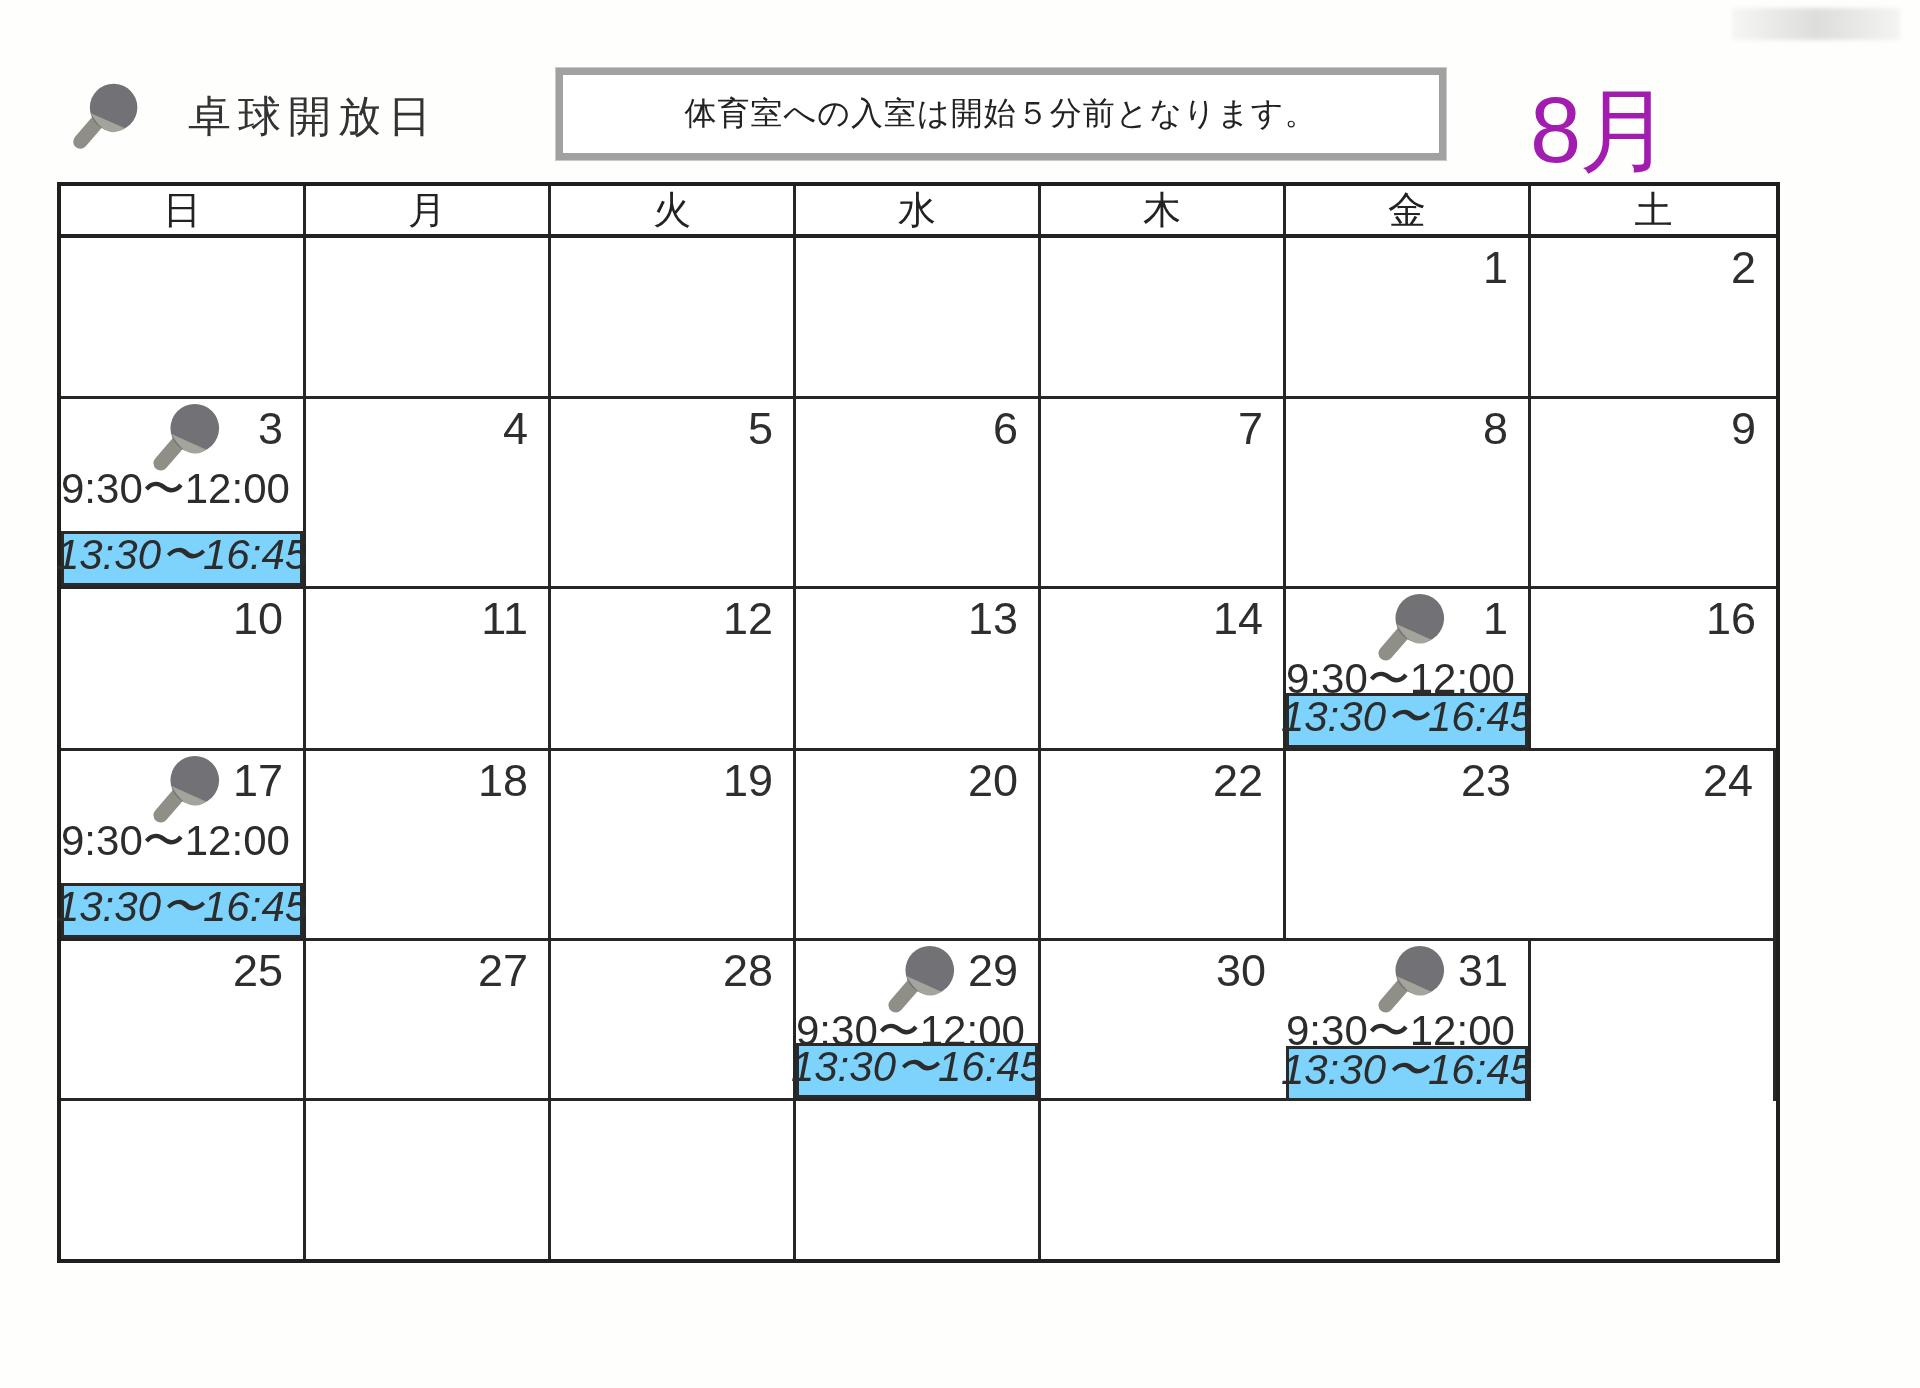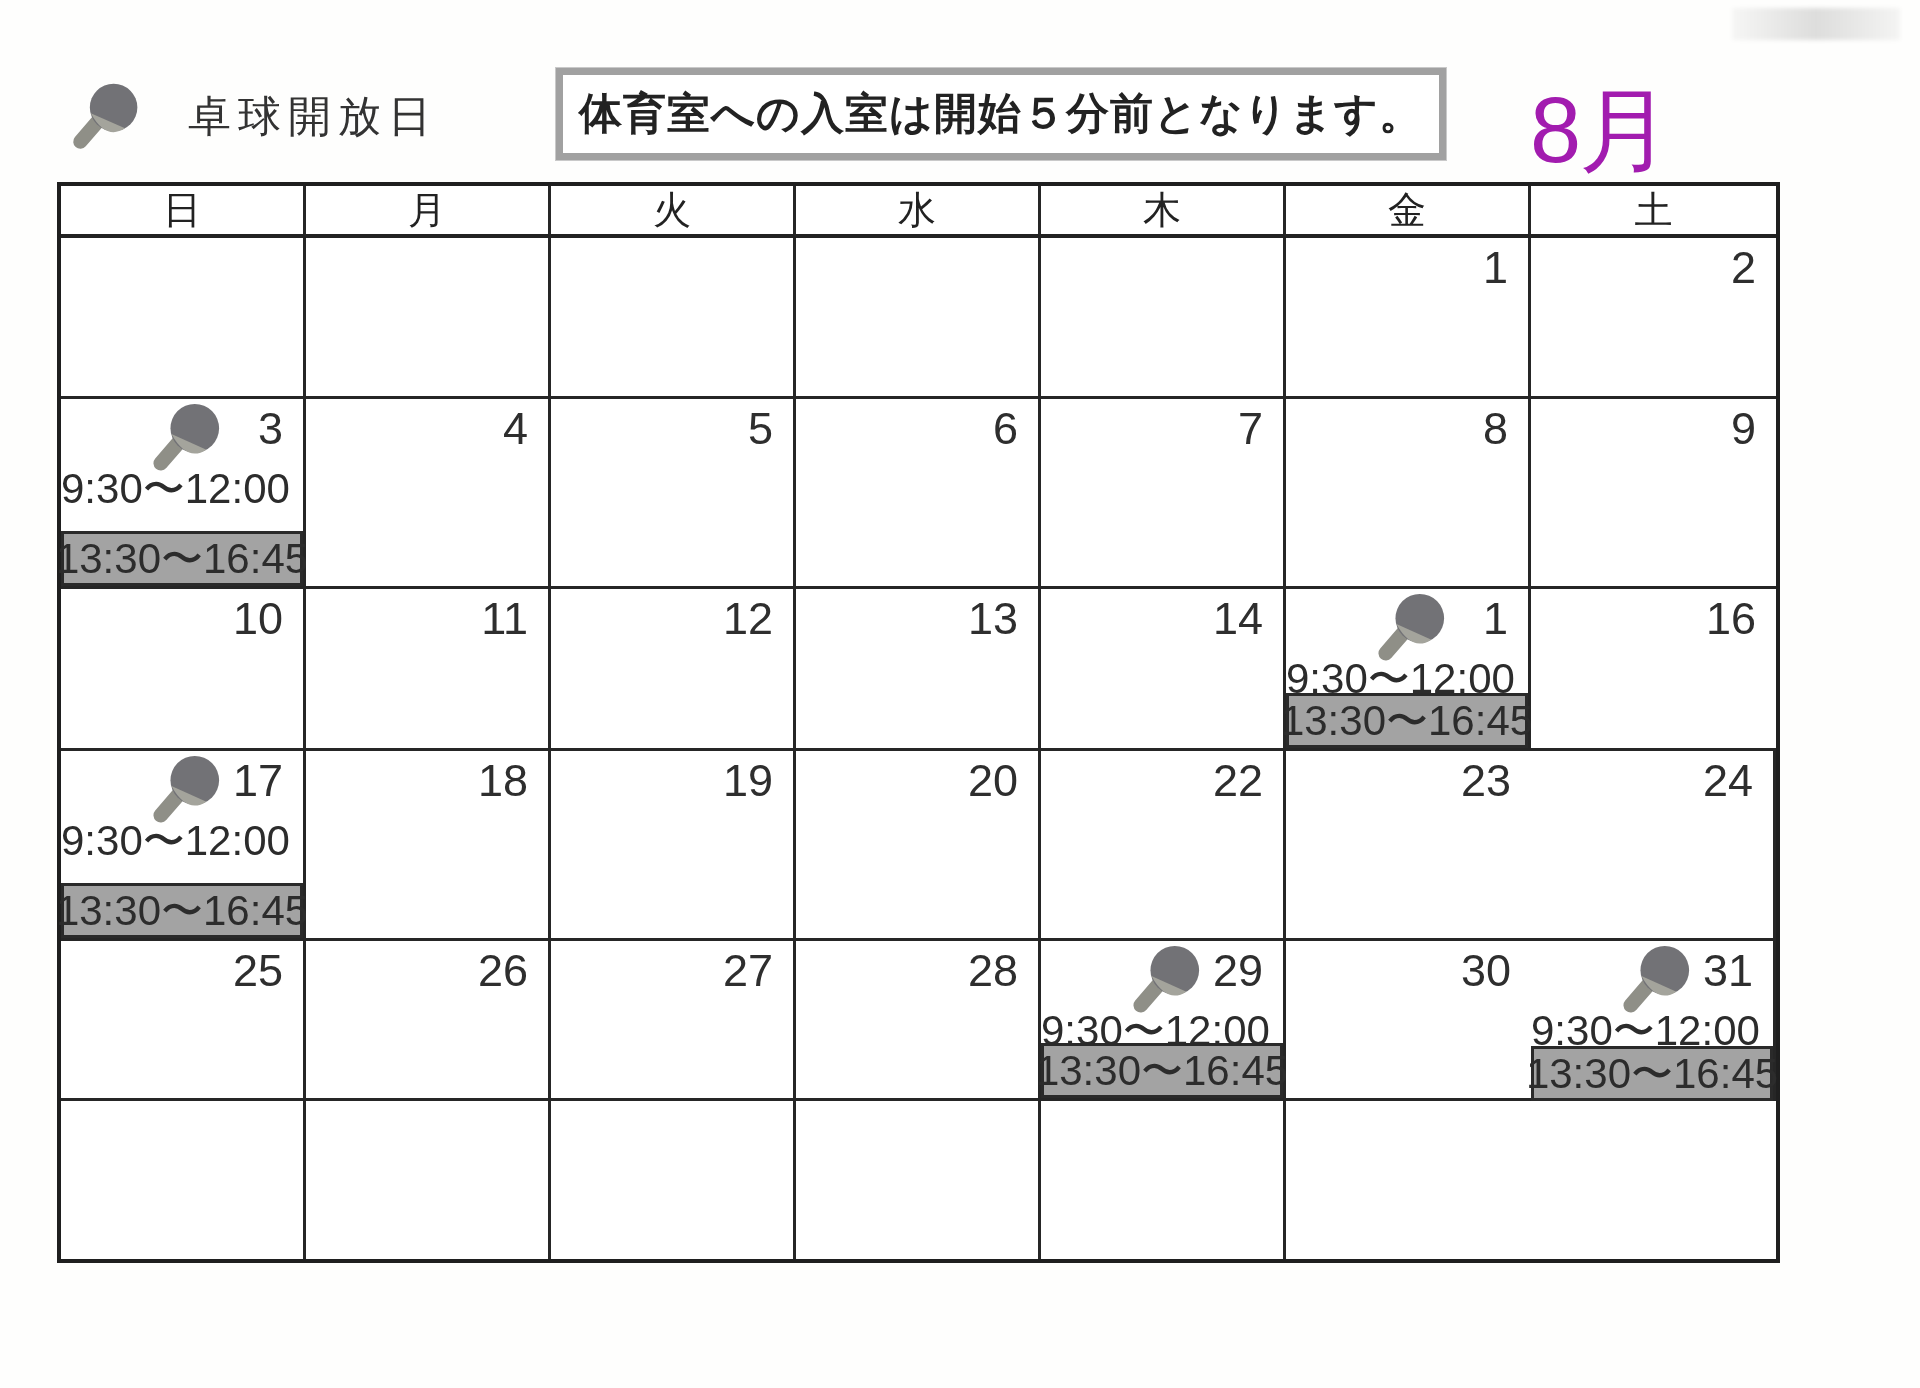--- a/index.html
+++ b/index.html
@@ -17,21 +17,21 @@
     font-size:43px;letter-spacing:7px;color:#333;white-space:nowrap;font-family:Liberation Serif, serif;
   }
   .notice-box{
     position:absolute;left:556px;top:68px;width:890px;height:92px;
     box-sizing:border-box;background:#fff;
     border:7px solid #a1a1a1;
     box-shadow:0 0 0 1px #c9c9c9;
     display:flex;align-items:center;justify-content:center;
   }
   .notice-text{
-    font-size:43px;font-weight:bold;color:#222;
+    font-size:32px;font-weight:normal;color:#222;
     letter-spacing:1px;white-space:nowrap;
   }
   .month-title{
     position:absolute;left:1530px;top:84px;
     font-size:92px;font-weight:500;color:#a21caf;
     letter-spacing:-2px;white-space:nowrap;line-height:1;
   }
   .scan-smudge{
     position:absolute;left:1732px;top:8px;width:168px;height:32px;
     background:linear-gradient(90deg,rgba(0,0,0,.03),rgba(0,0,0,.13),rgba(0,0,0,.04));
@@ -64,22 +64,22 @@
     position:absolute;top:5px;right:20px;
     font-size:45px;color:#2e2e2e;line-height:1.1;
   }
   .cell-paddle{position:absolute;left:86px;top:3px;width:80px;height:70px;}
   .morning{
     position:absolute;left:0;top:62px;width:100%;
     text-align:left;font-size:42px;color:#2c2c2c;white-space:nowrap;
   }
   .afternoon{
     position:absolute;left:0;right:0;bottom:0;height:55px;
-    box-sizing:border-box;border:3px solid #2a2a2a;background:#a3a3a3;
-    display:flex;align-items:center;justify-content:center;
+    box-sizing:border-box;border:3px solid #2a2a2a;background:#7dd3fc;
+    display:flex;align-items:flex-end;justify-content:center;font-style:italic;
   }
   .afternoon span{font-size:42px;color:#2c2c2c;white-space:nowrap;}
 </style>
 </head>
 <body>
 
 <div class="scan-smudge"></div>
 
 <svg class="brand-icon" viewBox="0 0 80 72">
   <line x1="32" y1="41" x2="13" y2="63" stroke="#8f8f87" stroke-width="15" stroke-linecap="round"></line>
@@ -216,23 +216,20 @@
       <div class="cell lastcol">
         <span class="daynum">23</span>
       </div>
       <div class="cell">
         <span class="daynum">24</span>
       </div>
       <div class="cell">
         <span class="daynum">25</span>
       </div>
       <div class="cell">
-        <span class="daynum">26</span>
-      </div>
-      <div class="cell">
         <span class="daynum">27</span>
       </div>
       <div class="cell">
         <span class="daynum">28</span>
       </div>
       <div class="cell">
         <svg class="cell-paddle" viewBox="0 0 80 72">
     <line x1="32" y1="41" x2="13" y2="63" stroke="#8f8f87" stroke-width="15" stroke-linecap="round"></line>
     <circle cx="48" cy="27" r="25" fill="#727276"></circle>
     <path d="M24 33 Q40 62 60 49 Z" fill="#a4a49c"></path>

